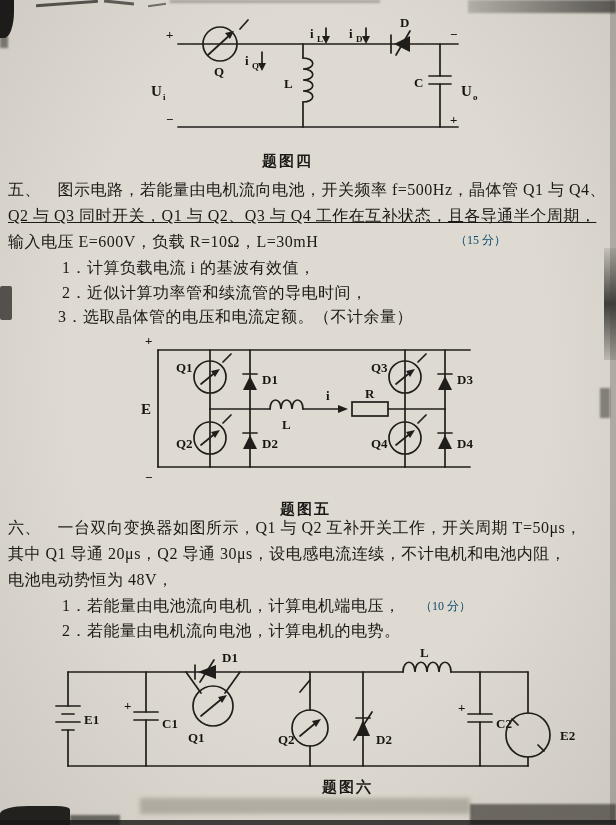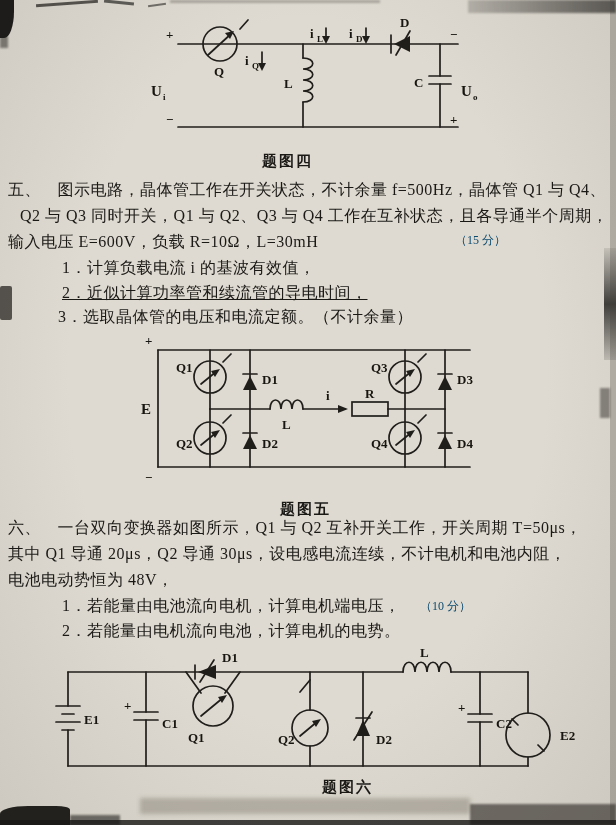--- a/index.html
+++ b/index.html
@@ -98,26 +98,26 @@
       <text class="big" x="3" y="84">U</text>
       <text class="sub" x="15" y="88">i</text>
       <text class="lbl" x="302" y="27">−</text>
       <text class="lbl" x="302" y="112">+</text>
       <text class="big" x="313" y="84">U</text>
       <text class="sub" x="325" y="88">o</text>
     </svg>
   </div>
   <div class="caption" style="left:262px;top:152px;">题图四</div>
 
-  <div class="txt" style="left:8px;top:180px;">五、　图示电路，晶体管工作在开关状态，不计余量 f=500Hz，晶体管 Q1 与 Q4、</div>
-  <div class="txt" style="left:20px;top:206px;">Q2 与 Q3 同时开关，Q1 与 Q2、Q3 与 Q4 工作在互补状态，且各导通半个周期，</div>
+  <div class="txt" style="left:8px;top:180px;">五、　图示电路，若能量由电机流向电池，开关频率 f=500Hz，晶体管 Q1 与 Q4、</div>
+  <div class="txt" style="left:8px;top:206px;text-decoration:underline;">Q2 与 Q3 同时开关，Q1 与 Q2、Q3 与 Q4 工作在互补状态，且各导通半个周期，</div>
   <div class="txt" style="left:8px;top:232px;">输入电压 E=600V，负载 R=10Ω，L=30mH</div>
   <div class="score" style="left:455px;top:232px;">（15 分）</div>
   <div class="txt" style="left:62px;top:258px;">1．计算负载电流 i 的基波有效值，</div>
-  <div class="txt" style="left:62px;top:283px;text-decoration:underline;">2．近似计算功率管和续流管的导电时间，</div>
+  <div class="txt" style="left:62px;top:283px;">2．近似计算功率管和续流管的导电时间，</div>
   <div class="txt" style="left:58px;top:307px;">3．选取晶体管的电压和电流定额。（不计余量）</div>
 
   <div class="fig" style="left:140px;top:332px;">
     <svg width="350" height="155" viewBox="0 0 350 155">
       <g>
         <line class="w" x1="18" y1="18" x2="18" y2="135"></line>
         <line class="w" x1="18" y1="18" x2="330" y2="18"></line>
         <line class="w" x1="18" y1="135" x2="330" y2="135"></line>
       </g>
       <text class="lbl" x="5" y="13">+</text>

